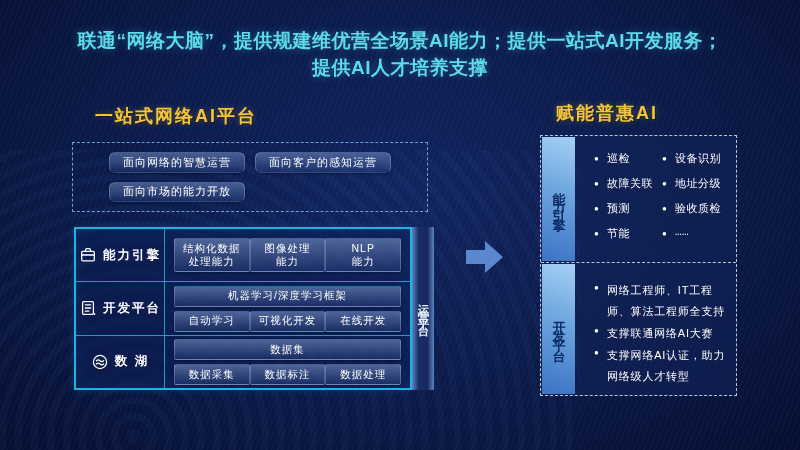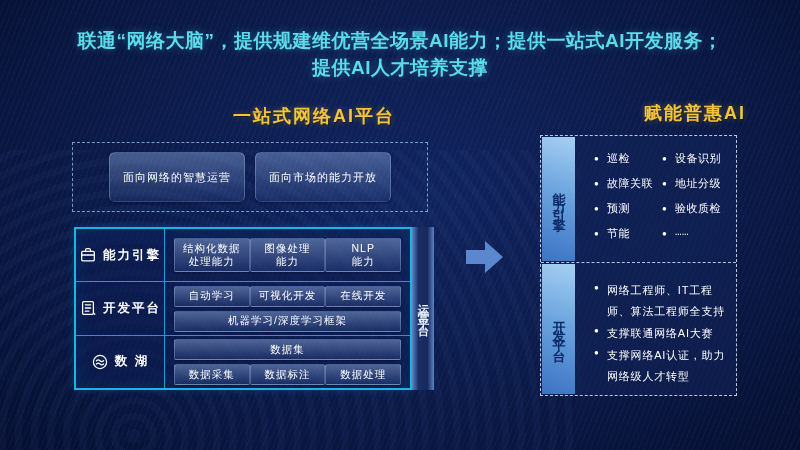--- a/index.html
+++ b/index.html
@@ -17,21 +17,21 @@
     background:repeating-radial-gradient(circle at 38% 55%, rgba(90,135,215,0.06) 0px, rgba(90,135,215,0.06) 7px, transparent 7px, transparent 16px);
   }
   
   .title{
     position:absolute;top:27px;left:0;width:100%;text-align:center;
     color:#5cdbe9;font-size:19px;font-weight:bold;line-height:27px;letter-spacing:.5px;
     text-shadow:0 0 8px rgba(80,215,240,.35);
   }
   
   .gold-header{
-    position:absolute;text-align:right;color:#f2c53d;font-size:18px;font-weight:bold;
+    position:absolute;text-align:left;color:#f2c53d;font-size:18px;font-weight:bold;
     letter-spacing:2px;text-shadow:0 0 6px rgba(240,195,60,.35), 1px 1px 1px rgba(0,0,0,.6);
   }
   #left-header{top:104px;left:95px;width:300px;}
   #right-header{top:101px;left:556px;width:190px;}
   
   .scenario-box{
     position:absolute;left:72px;top:142px;width:356px;height:70px;box-sizing:border-box;
     border:1px dashed rgba(150,200,245,.75);
     display:grid;grid-template-columns:1fr 1fr;gap:9px 10px;padding:9px 36px;
   }
@@ -116,20 +116,21 @@
   <div class="title">
     <div>联通“网络大脑”，提供规建维优营全场景AI能力；提供一站式AI开发服务；</div>
     <div>提供AI人才培养支撑</div>
   </div>
 
   <div id="left-header" class="gold-header">一站式网络AI平台</div>
   <div id="right-header" class="gold-header">赋能普惠AI</div>
 
   <div class="scenario-box">
     <div class="scenario-item">面向网络的智慧运营</div>
+    <div class="scenario-item">面向客户的感知运营</div>
     <div class="scenario-item">面向市场的能力开放</div>
   </div>
 
   <div class="platform-box">
 
     <div class="p-row">
       <div class="p-label">
         <svg class="icon-stroke" width="18" height="18" viewBox="0 0 20 20">
             <path d="M7.2 6V4.6a1.8 1.8 0 0 1 1.8-1.8h2a1.8 1.8 0 0 1 1.8 1.8V6"></path>
             <rect x="3" y="6" width="14" height="10.5" rx="1.2"></rect>
@@ -162,32 +163,32 @@
             <line x1="7" y1="6.5" x2="13" y2="6.5"></line>
             <line x1="7" y1="10" x2="13" y2="10"></line>
             <line x1="7" y1="13.5" x2="11" y2="13.5"></line>
             <path d="M16 15.5l1.5 1.5"></path>
           </svg>
         <span>开发平台</span>
       </div>
       <div class="p-content">
         <div class="p-line">
           <div class="pbtn short">
+              <span>机器学习/深度学习框架</span>
+            </div>
+        </div>
+        <div class="p-line">
+          <div class="pbtn short">
               <span>自动学习</span>
             </div>
           <div class="pbtn short">
               <span>可视化开发</span>
             </div>
           <div class="pbtn short">
               <span>在线开发</span>
-            </div>
-        </div>
-        <div class="p-line">
-          <div class="pbtn short">
-              <span>机器学习/深度学习框架</span>
             </div>
         </div>
       </div>
     </div>
 
     <div class="p-row">
       <div class="p-label">
         <svg class="icon-stroke" width="18" height="18" viewBox="0 0 20 20">
             <circle cx="10" cy="10" r="7.3"></circle>
             <path d="M6 8.6q2-1.8 4 0t4 0"></path>

